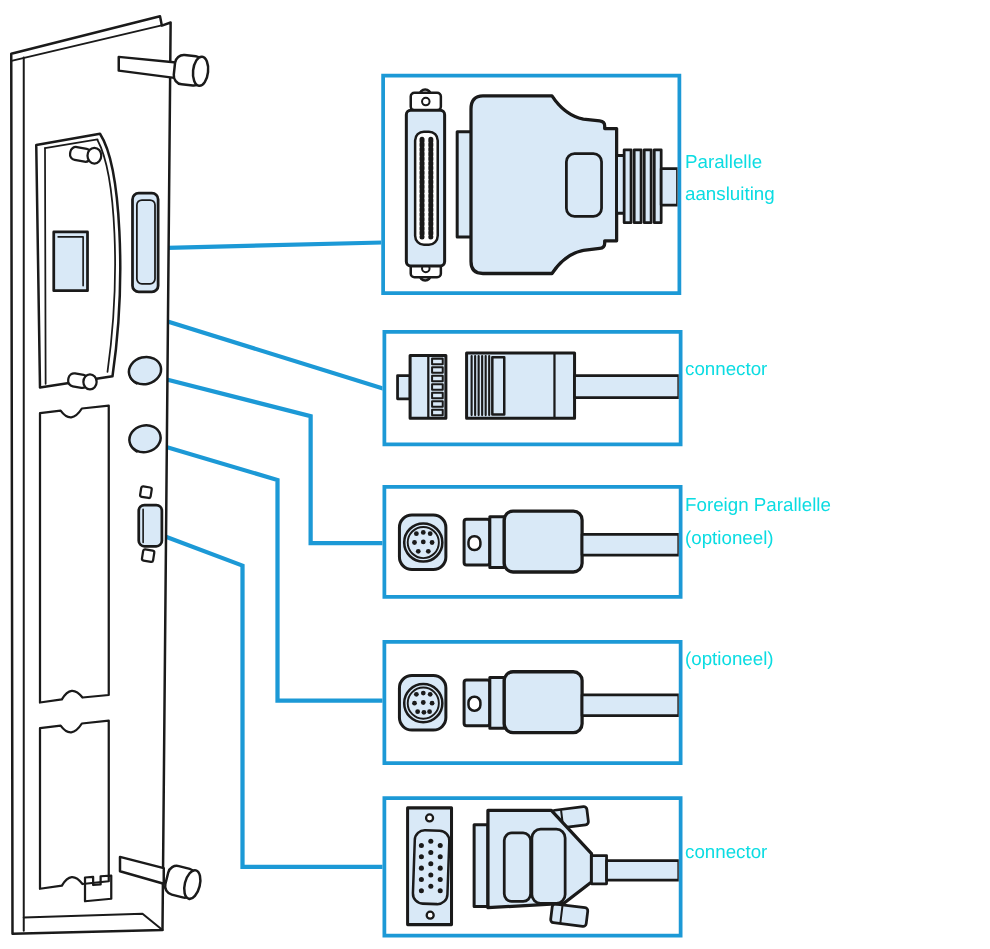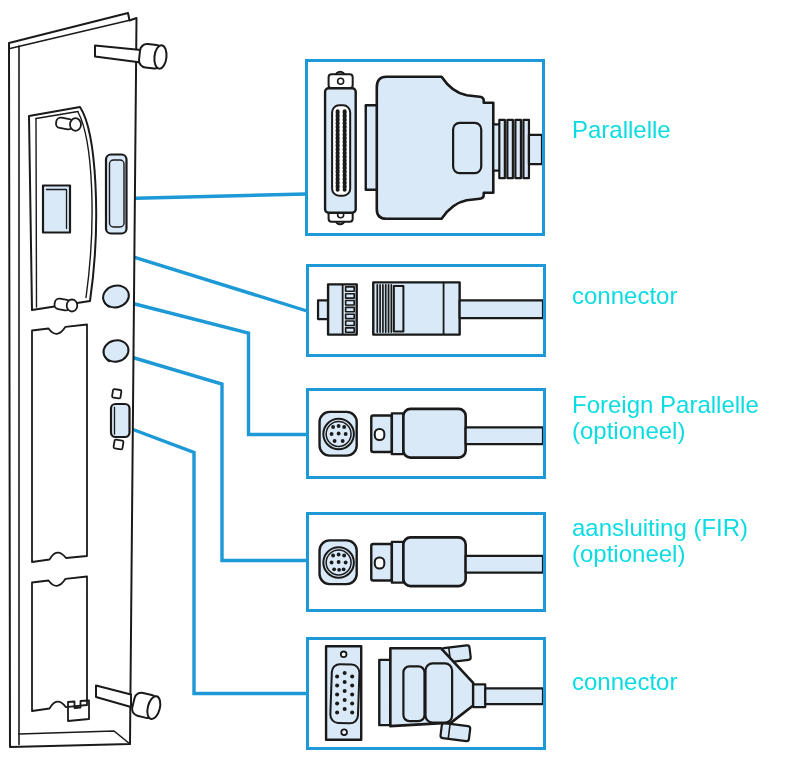--- a/index.html
+++ b/index.html
@@ -9,23 +9,23 @@
     font-family:"Liberation Sans", sans-serif;
   }
   .stage svg { display:block; }
   .panel-layer { position:absolute; left:0; top:0; z-index:0; }
   .cbox {
     position:absolute; box-sizing:border-box; background:#fff;
     border:3.5px solid var(--callout-blue,#1C99D6); z-index:1;
   }
   .cbox svg { width:100%; height:100%; }
   .label {
-    position:absolute; left:572px; z-index:1;
+    position:absolute; left:548px; z-index:1;
     color:var(--label-cyan,#0BDCE2);
-    font-size:24px; line-height:26px; font-weight:400;
+    font-size:15px; line-height:26px; font-weight:400;
     white-space:nowrap;
   }
   
   .ln  { stroke:var(--outline-black,#1A1A1A); fill:none; stroke-linejoin:round; stroke-linecap:round; }
   .wh  { stroke:var(--outline-black,#1A1A1A); fill:#fff; stroke-linejoin:round; }
   .bf  { stroke:var(--outline-black,#1A1A1A); fill:var(--connector-fill,#D9E9F7); stroke-linejoin:round; }
   .dot { fill:var(--outline-black,#1A1A1A); stroke:none; }
   .lead{ stroke:var(--callout-blue,#1C99D6); fill:none; }
 </style>
 </head>
@@ -252,29 +252,29 @@
       <path class="bf" stroke-width="2.6" d="M 81,8 L 131.5,8 L 163.5,42.5 L 163.5,65 L 141.5,82 L 81,85.5 Z"></path>
       <rect class="bf" stroke-width="2.2" x="94" y="26" width="21" height="54.5" rx="6"></rect>
       <rect class="bf" stroke-width="2.2" x="116" y="23" width="26.5" height="59" rx="7"></rect>
       <rect class="bf" stroke-width="2.2" x="163.5" y="44" width="12" height="22.5"></rect>
       <rect class="bf" stroke-width="2.2" x="175.5" y="48" width="57.5" height="15.5"></rect>
     </svg>
   </div>
 
   <div class="label" style="top:117px">
     <div>Parallelle</div>
+    <div>aansluiting</div>
   </div>
   <div class="label" style="top:283px">
     <div>connector</div>
   </div>
   <div class="label" style="top:392px">
     <div>Foreign Parallelle</div>
     <div>(optioneel)</div>
   </div>
   <div class="label" style="top:515px">
-    <div>aansluiting (FIR)</div>
     <div>(optioneel)</div>
   </div>
   <div class="label" style="top:669px">
     <div>connector</div>
   </div>
 
 </div>
 
 </body></html>

